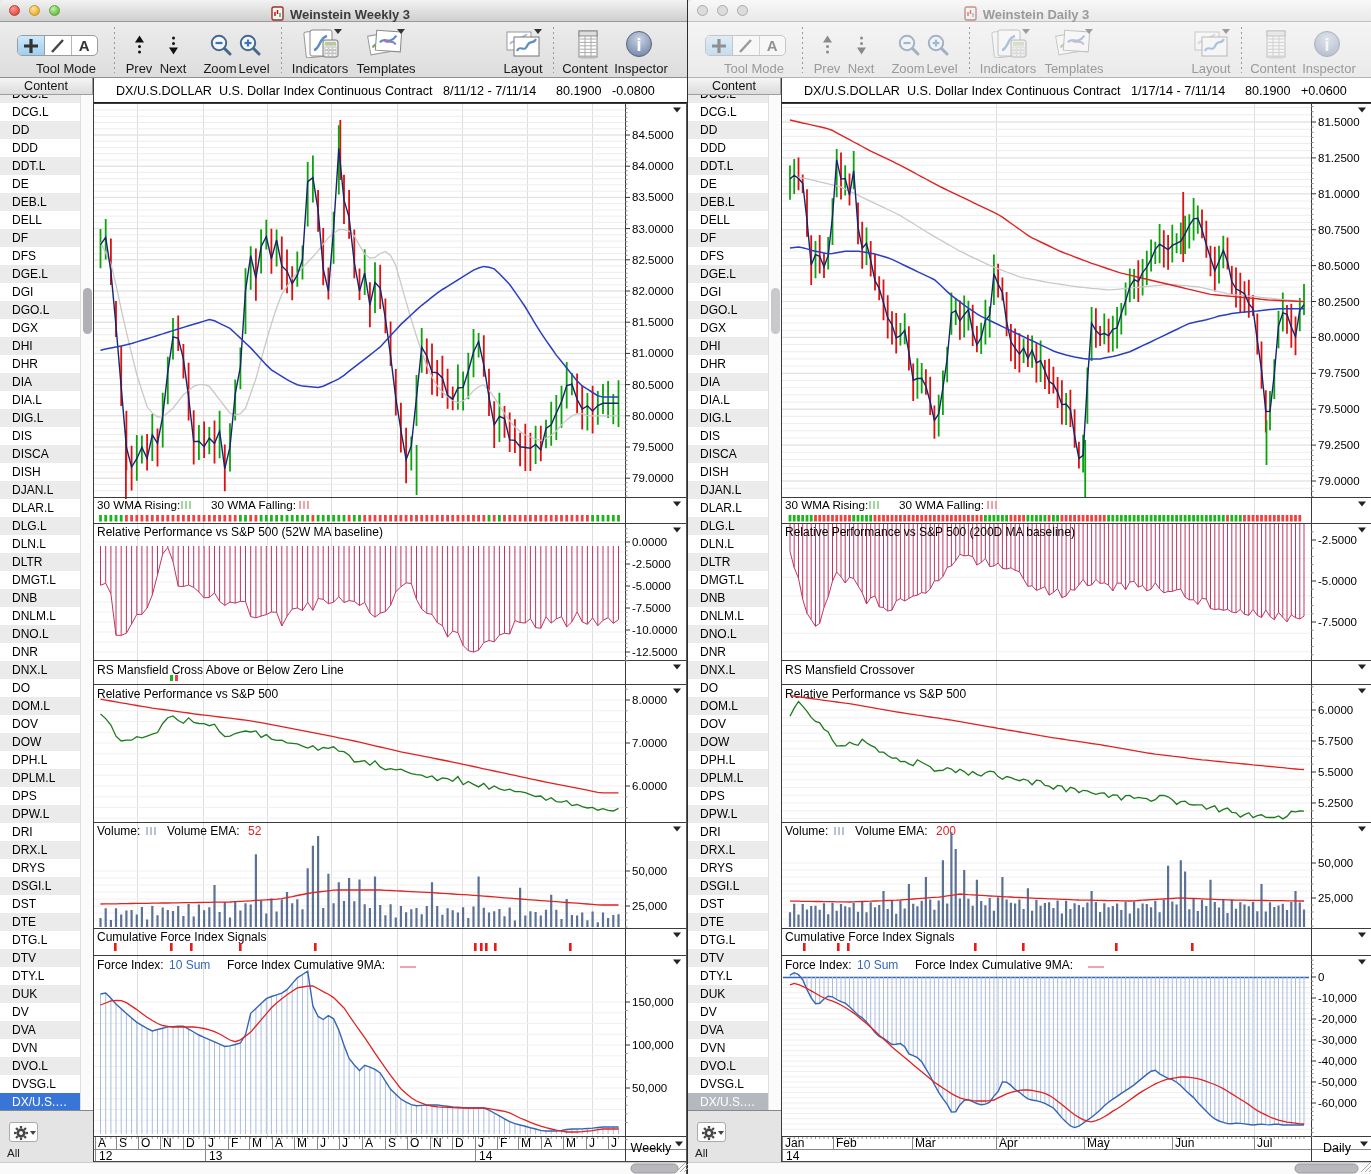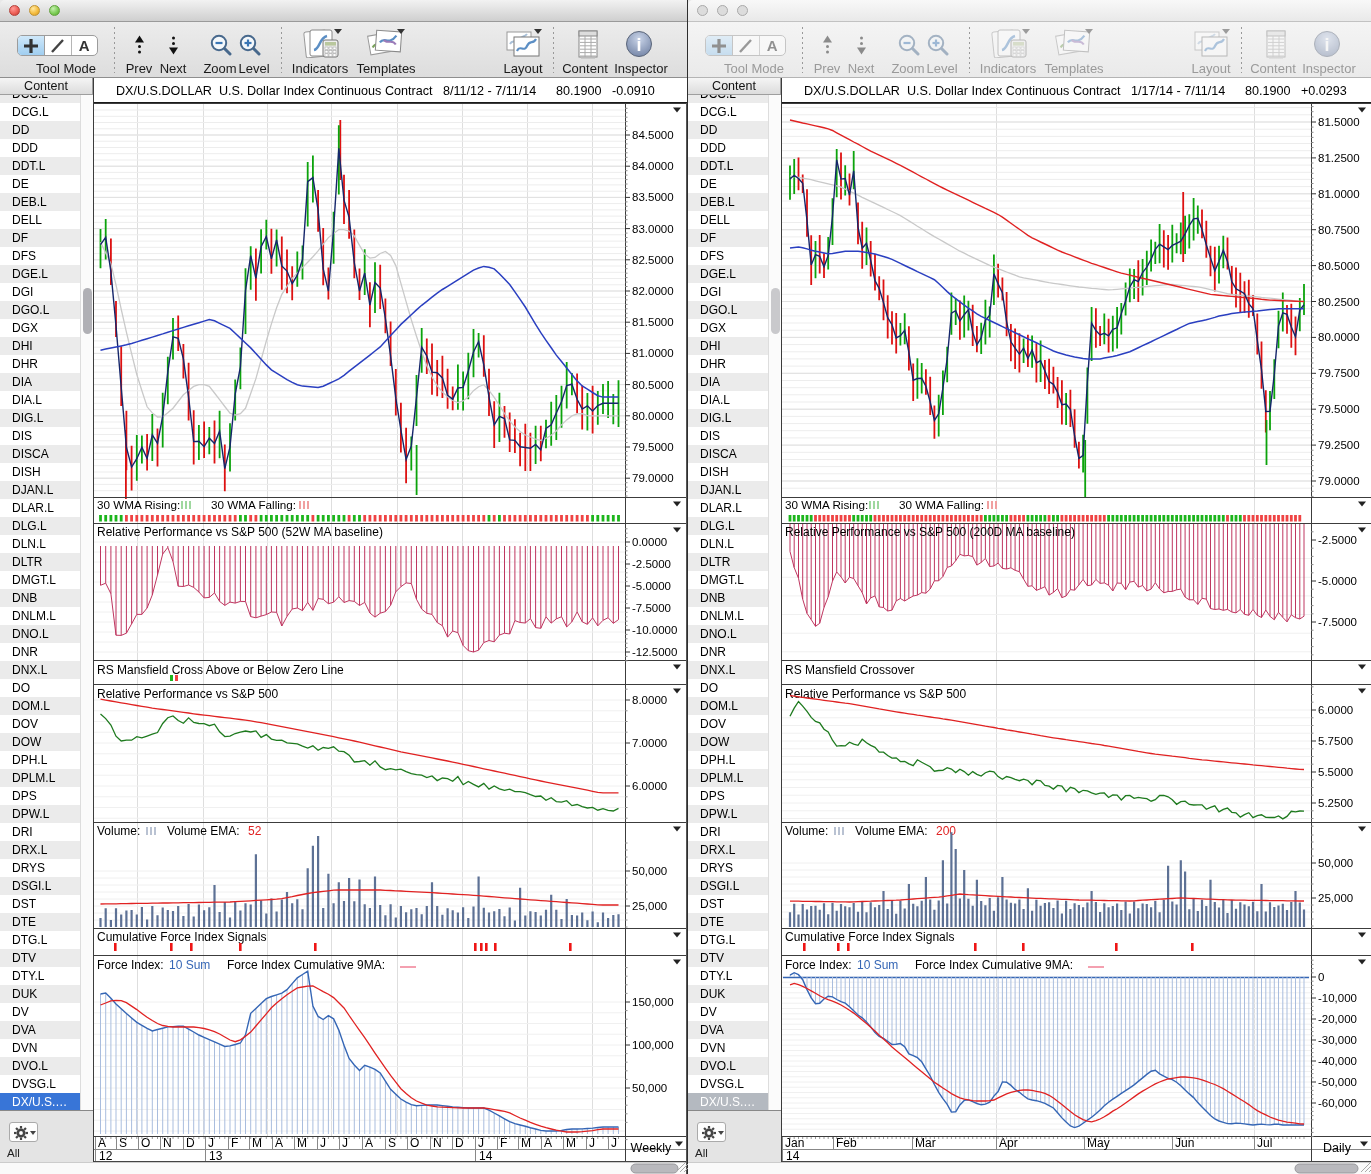--- a/index.html
+++ b/index.html
@@ -33,20 +33,28 @@
 .alllab { position:absolute; left:7px; top:36px; font-size:11.5px; color:#222; }
 text { font-family:"Liberation Sans",sans-serif; }
 </style></head><body>
 <div id="screen">
   <div class="win" style="left:0;width:687px;border-right:1px solid #555"></div>
   <div class="win" style="left:688px;width:683px"></div>
   <div class="tbar" style="left:0px;width:687px">
       <div class="tl" style="left:9px;background:radial-gradient(circle at 35% 30%,#ff9a96,#ee6158 55%,#c33931);border-color:#b5423c"></div>
         <div class="tl" style="left:29px;background:radial-gradient(circle at 35% 30%,#ffe9a3,#f5bd41 55%,#d2971f);border-color:#c09334"></div>
         <div class="tl" style="left:49px;background:radial-gradient(circle at 35% 30%,#c6efb0,#7ece58 55%,#53a626);border-color:#62a23e"></div>
+      <div class="ttitle" style="color:#3c3c3c"><svg width="13" height="15" viewBox="0 0 13 15">
+          <rect x="1" y="1" width="11" height="13" rx="1.5" fill="#f4f4f4" stroke="#9a3324" stroke-width="1.4"></rect>
+          <g>
+            <line x1="4" y1="6" x2="4" y2="10" stroke="#c00" stroke-width="1.4"></line>
+            <line x1="6.5" y1="4" x2="6.5" y2="8" stroke="#c00" stroke-width="1.4"></line>
+            <line x1="9" y1="7" x2="9" y2="11" stroke="#2a6" stroke-width="1.4"></line>
+          </g>
+        </svg>Weinstein Weekly 3</div>
     </div>
   <div class="toolbar" style="left:0;width:687px">
       <div class="tsep" style="left:114px"></div>
       <div class="tsep" style="left:281px"></div>
       <div class="tsep" style="left:553px"></div>
       <div class="seg" style="left:17px">
       <div class="seg1">
           <svg width="26" height="20" viewBox="0 0 26 20">
             <path d="M13 3v14M6 10h14" stroke="#333" stroke-width="3.2"></path>
           </svg>
@@ -147,21 +155,21 @@
       <div class="tlab" style="left:341px;color:#1a1a1a">Templates</div>
       <div class="tlab" style="left:478px;color:#1a1a1a">Layout</div>
       <div class="tlab" style="left:540px;color:#1a1a1a">Content</div>
       <div class="tlab" style="left:596px;color:#1a1a1a">Inspector</div>
     </div>
   <div class="hdr" style="left:93px;width:594px">
       <span style="position:absolute;left:23px">DX/U.S.DOLLAR</span>
       <span style="position:absolute;left:126px">U.S. Dollar Index Continuous Contract</span>
       <span style="position:absolute;left:350px">8/11/12 - 7/11/14</span>
       <span style="position:absolute;left:463px">80.1900</span>
-      <span style="position:absolute;left:519px">-0.0910</span>
+      <span style="position:absolute;left:519px">-0.0800</span>
     </div>
   <div class="sidebar" style="left:0px">
       <div class="sbhead">Content</div>
       <div class="sblist">
         <div class="r odd" style="top:-10px">DCC.L</div>
         <div class="r" style="top:8px">DCG.L</div>
         <div class="r odd" style="top:26px">DD</div>
         <div class="r" style="top:44px">DDD</div>
         <div class="r odd" style="top:62px">DDT.L</div>
         <div class="r" style="top:80px">DE</div>
@@ -237,20 +245,28 @@
               <path d="M19 7h6l-3 4z"></path>
             </g>
           </svg></div>
         <div class="alllab">All</div>
       </div>
     </div>
   <div class="tbar inactive" style="left:688px;width:683px">
       <div class="tl" style="left:9px;background:#dcdcdc;border-color:#aaa"></div>
       <div class="tl" style="left:29px;background:#dcdcdc;border-color:#aaa"></div>
       <div class="tl" style="left:49px;background:#dcdcdc;border-color:#aaa"></div>
+      <div class="ttitle" style="color:#9a9a9a"><svg width="13" height="15" viewBox="0 0 13 15" opacity="0.5">
+          <rect x="1" y="1" width="11" height="13" rx="1.5" fill="#f4f4f4" stroke="#9a3324" stroke-width="1.4"></rect>
+          <g>
+            <line x1="4" y1="6" x2="4" y2="10" stroke="#c00" stroke-width="1.4"></line>
+            <line x1="6.5" y1="4" x2="6.5" y2="8" stroke="#c00" stroke-width="1.4"></line>
+            <line x1="9" y1="7" x2="9" y2="11" stroke="#2a6" stroke-width="1.4"></line>
+          </g>
+        </svg>Weinstein Daily 3</div>
     </div>
   <div class="toolbar inactive2" style="left:688px;width:683px">
       <div class="tsep" style="left:114px"></div>
       <div class="tsep" style="left:281px"></div>
       <div class="tsep" style="left:553px"></div>
       <div class="seg fadedd" style="left:17px">
       <div class="seg1">
           <svg width="26" height="20" viewBox="0 0 26 20">
             <path d="M13 3v14M6 10h14" stroke="#333" stroke-width="3.2"></path>
           </svg>
@@ -351,21 +367,21 @@
       <div class="tlab" style="left:341px;color:#9a9a9a">Templates</div>
       <div class="tlab" style="left:478px;color:#9a9a9a">Layout</div>
       <div class="tlab" style="left:540px;color:#9a9a9a">Content</div>
       <div class="tlab" style="left:596px;color:#9a9a9a">Inspector</div>
     </div>
   <div class="hdr" style="left:781px;width:590px">
       <span style="position:absolute;left:23px">DX/U.S.DOLLAR</span>
       <span style="position:absolute;left:126px">U.S. Dollar Index Continuous Contract</span>
       <span style="position:absolute;left:350px">1/17/14 - 7/11/14</span>
       <span style="position:absolute;left:464px">80.1900</span>
-      <span style="position:absolute;left:520px">+0.0293</span>
+      <span style="position:absolute;left:520px">+0.0600</span>
     </div>
   <div class="sidebar" style="left:688px">
       <div class="sbhead">Content</div>
       <div class="sblist">
         <div class="r odd" style="top:-10px">DCC.L</div>
         <div class="r" style="top:8px">DCG.L</div>
         <div class="r odd" style="top:26px">DD</div>
         <div class="r" style="top:44px">DDD</div>
         <div class="r odd" style="top:62px">DDT.L</div>
         <div class="r" style="top:80px">DE</div>

